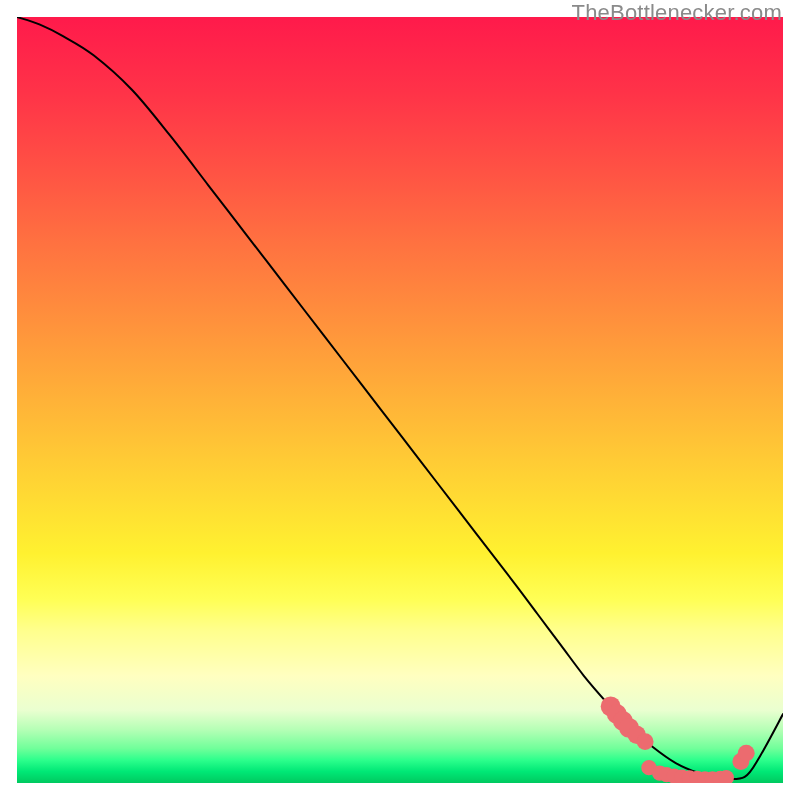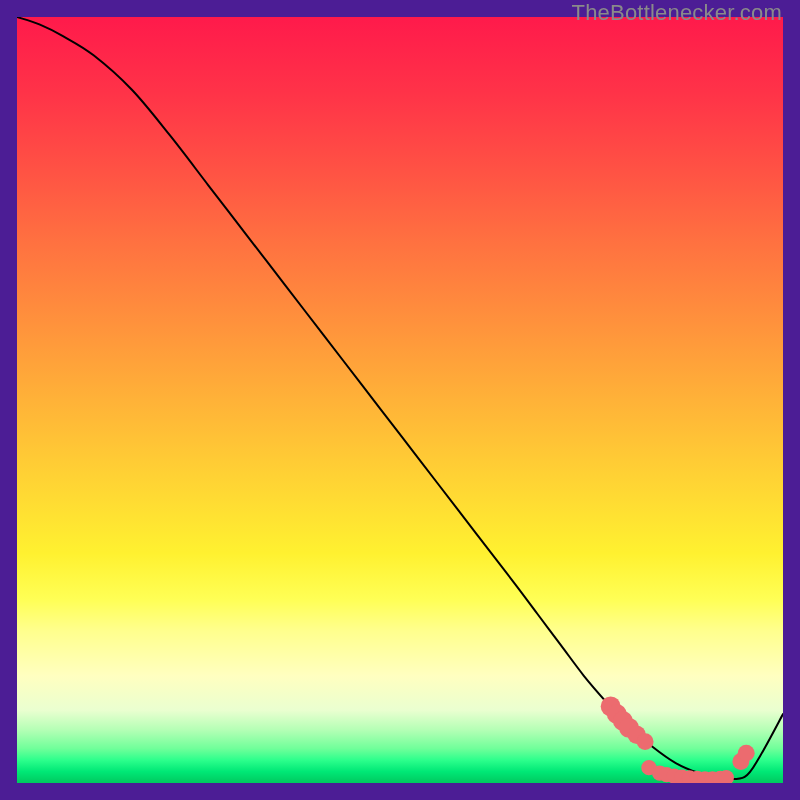--- a/index.html
+++ b/index.html
@@ -7,21 +7,21 @@
     padding: 0;
     width: 800px;
     height: 800px;
     background: #000;
     overflow: hidden;
   }
   .stage {
     position: relative;
     width: 800px;
     height: 800px;
-    background: #4c1d95;
+    background: #ffffff;
   }
   .plot {
     position: absolute;
     left: 17px;
     top: 17px;
     width: 766px;
     height: 766px;
     overflow: hidden;
   }
   .watermark {

